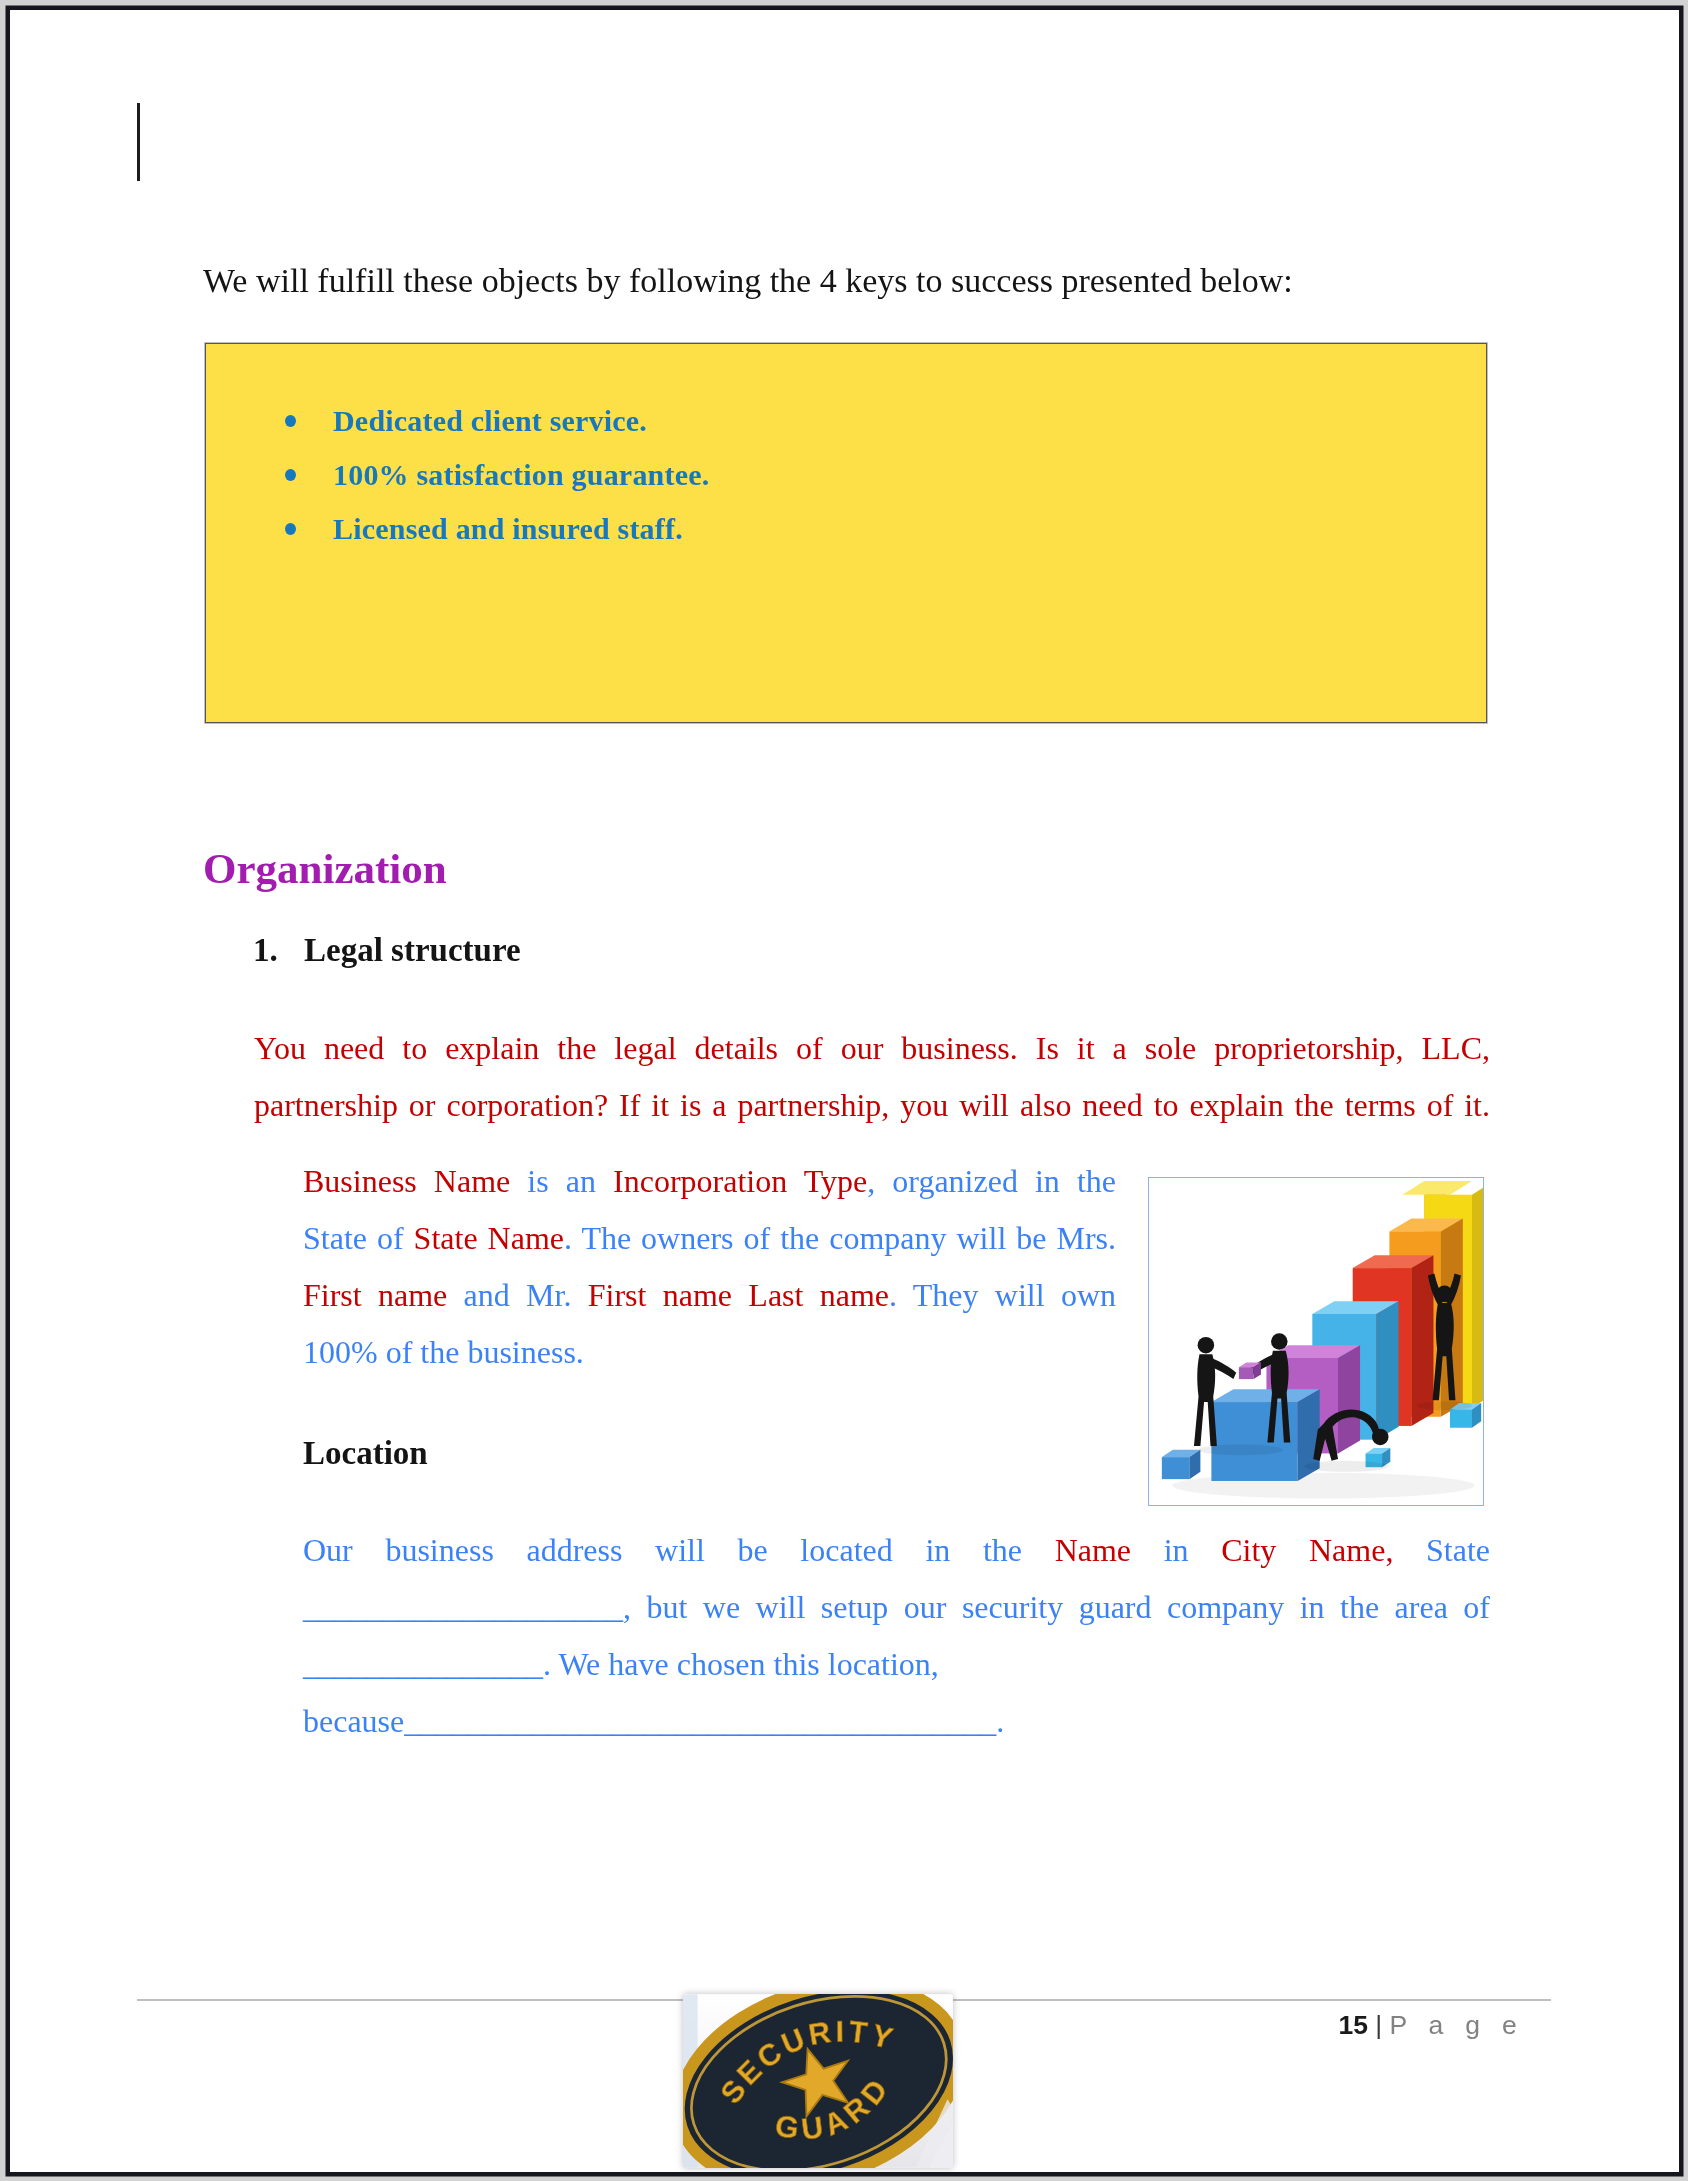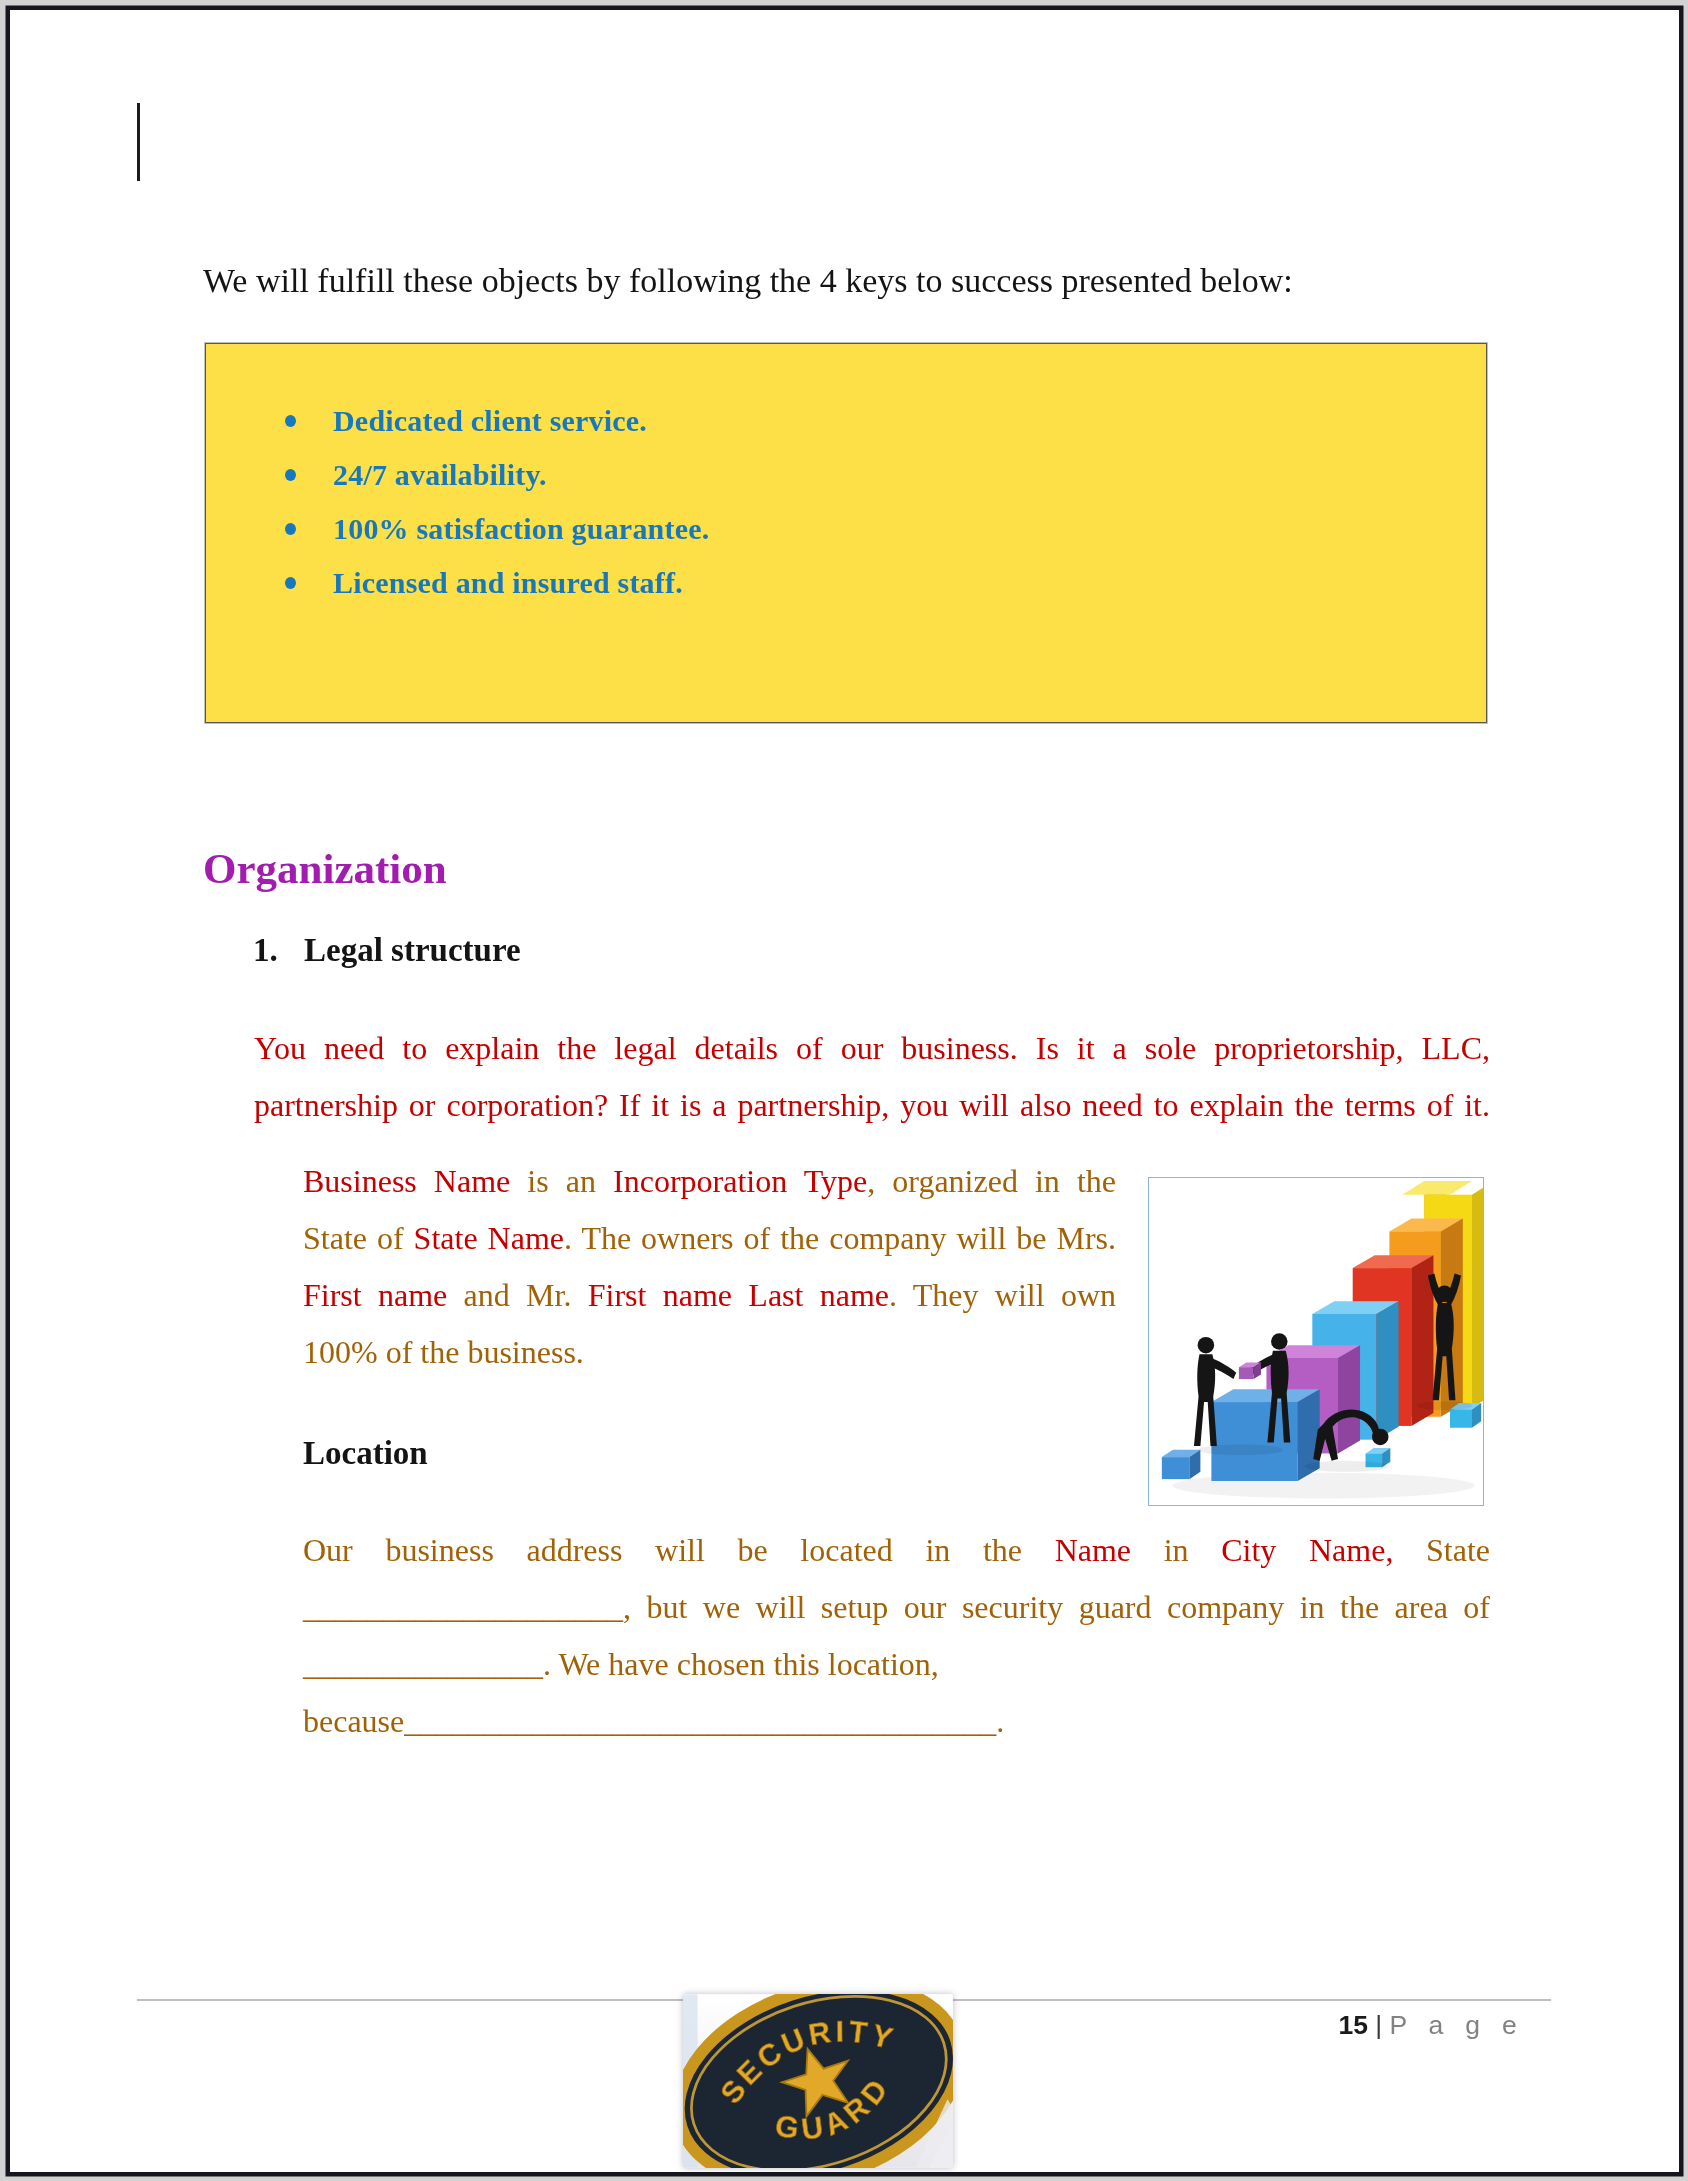--- a/index.html
+++ b/index.html
@@ -23,21 +23,21 @@
   .legal-heading{position:absolute;left:253px;top:932px;font-size:33px;font-weight:bold;display:flex;}
   .legal-num{width:51px;}
   .para{position:absolute;font-size:32px;}
   .jline{text-align:justify;text-align-last:justify;height:57px;line-height:57px;white-space:normal;}
   .lline{text-align:left;height:57px;line-height:57px;}
   .legal-note{left:254px;top:1020px;width:1236px;color:#c40000;}
   .business-para{left:303px;top:1153px;width:813px;}
   .location-heading{position:absolute;left:303px;top:1435px;font-size:33px;font-weight:bold;}
   .location-para{left:303px;top:1522px;width:1187px;}
   .seg-r{color:#c40000;}
-  .seg-k{color:#a16207;}
+  .seg-k{color:#3b82f6;}
   .figure-frame{
     position:absolute;left:1148px;top:1177px;width:336px;height:329px;
     border:1.8px solid #8fb3e0;background:#ffffff;box-sizing:border-box;
   }
   .figure-frame svg{display:block;width:100%;height:100%;}
   .footer-rule{position:absolute;left:137px;top:1999px;width:1414px;height:1.8px;background:#bfbfbf;}
   .badge-photo{
     position:absolute;left:683px;top:1994px;width:270px;height:174px;overflow:hidden;
     border-radius:2.7px;box-shadow:0 0 7.3px rgba(70,70,90,.35);background:#f4f4f6;
   }
@@ -55,24 +55,20 @@
 
 <div class="page-frame"></div>
 <div class="cursor-mark"></div>
 
 <p class="intro">We will fulfill these objects by following the 4 keys to success presented below:</p>
 
 <div class="keys-box">
   <div class="key-item">
     <span class="key-dot"></span>
     <span class="key-label">Dedicated client service.</span>
-  </div>
-  <div class="key-item">
-    <span class="key-dot"></span>
-    <span class="key-label">24/7 availability.</span>
   </div>
   <div class="key-item">
     <span class="key-dot"></span>
     <span class="key-label">100% satisfaction guarantee.</span>
   </div>
   <div class="key-item">
     <span class="key-dot"></span>
     <span class="key-label">Licensed and insured staff.</span>
   </div>
 </div>

